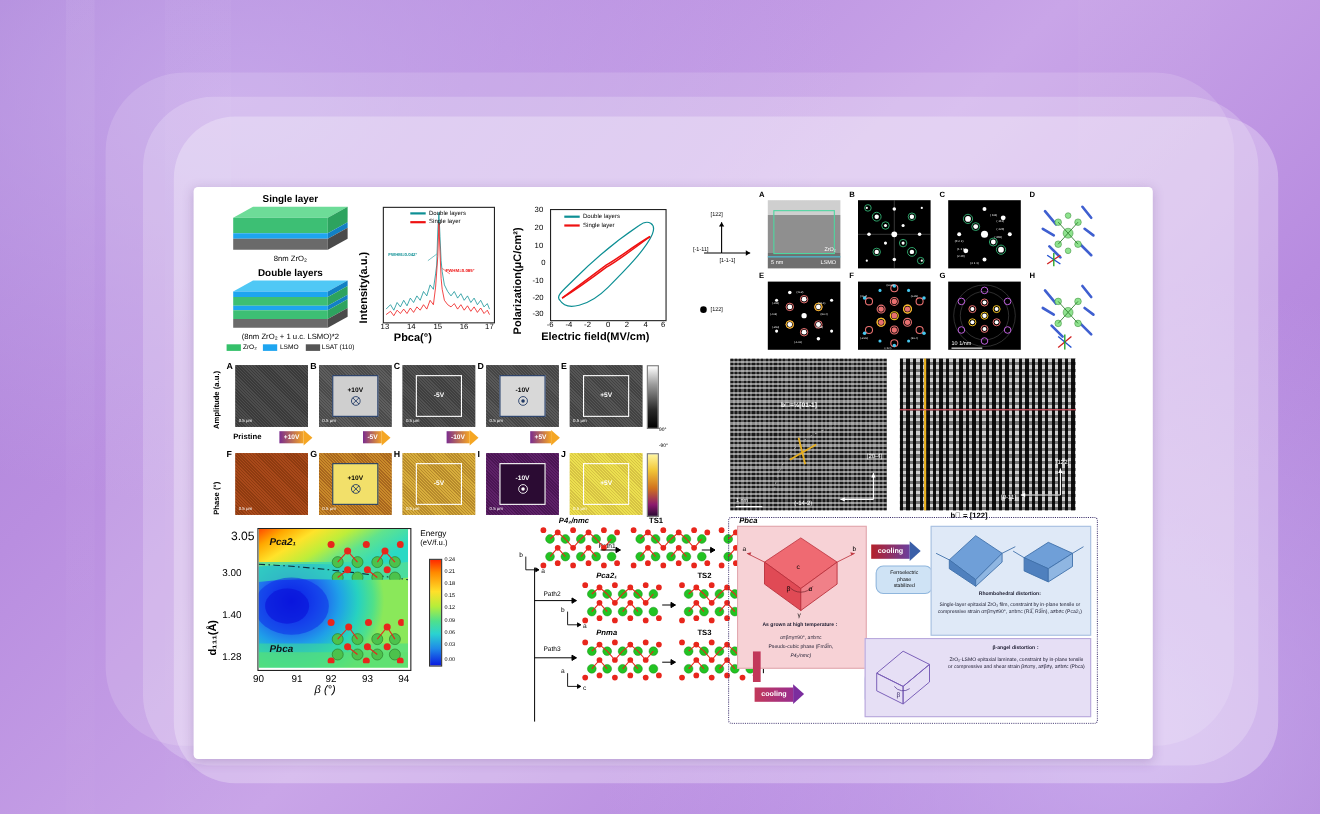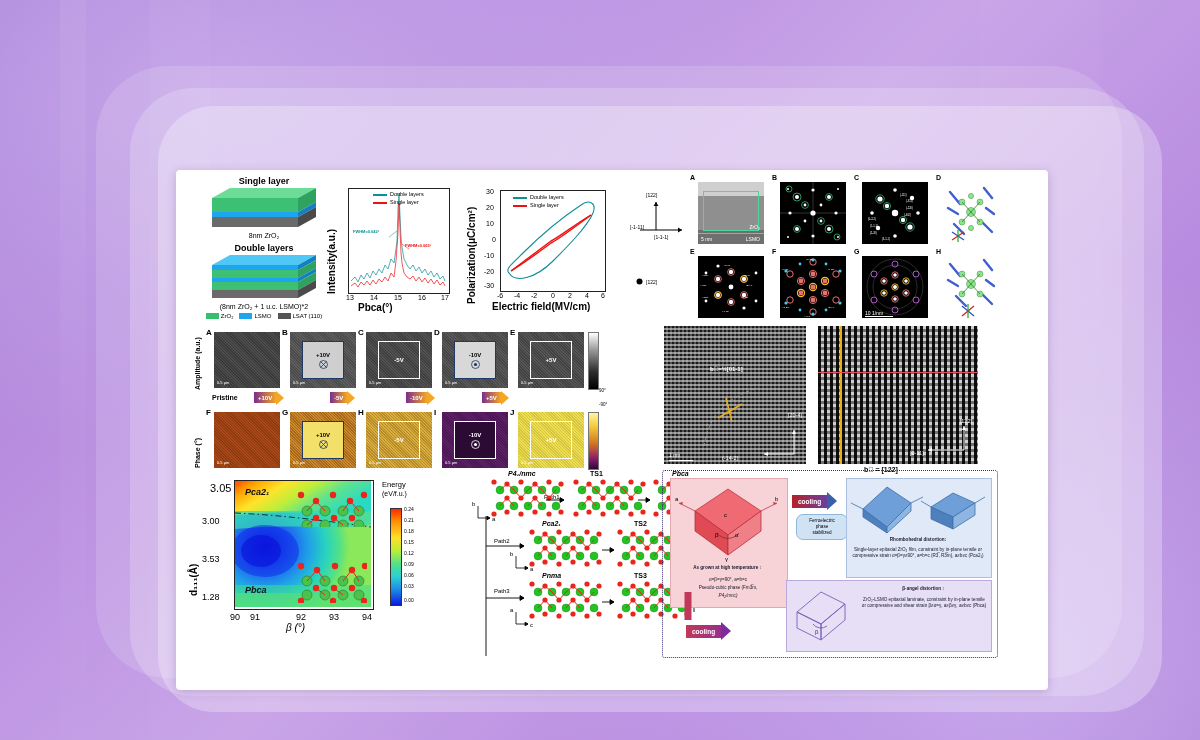--- a/index.html
+++ b/index.html
@@ -334,21 +334,21 @@
     <div style="position:absolute;left:398px;top:84px;width:9px;height:56px;background:linear-gradient(180deg,#fff6a0,#f2c83a 25%,#d1731e 55%,#8b1a6e 82%,#2b0b33);border:.5px solid #777;"></div>
     <div style="position:absolute;left:409px;top:60px;font-size:4.5px;">90°</div>
     <div style="position:absolute;left:409px;top:74px;font-size:4.5px;">-90°</div>
   </div>
 
   <div class="panel" id="p-contour">
     <div class="axis-y-label" style="left:2px;top:126px;font-size:10px;">d₁₁₁(Å)</div>
 
     <div class="tick" style="left:24px;top:12px;font-size:11px;">3.05</div>
     <div class="tick" style="left:16px;top:46px;font-size:9px;">3.00</div>
-    <div class="tick" style="left:16px;top:84px;font-size:9px;">3.53</div>
+    <div class="tick" style="left:16px;top:84px;font-size:9px;">1.40</div>
     <div class="tick" style="left:16px;top:122px;font-size:9px;">1.28</div>
 
     <div style="position:absolute;left:48px;top:10px;width:138px;height:128px;border:1px solid #222;overflow:hidden;">
       <svg width="136" height="126" viewBox="0 0 136 126">
         <defs>
           <radialGradient id="gB" cx="22%" cy="52%" r="62%">
             <stop offset="0%" stop-color="#0a0ae0"></stop>
             <stop offset="28%" stop-color="#1f57f0"></stop>
             <stop offset="52%" stop-color="#1fa0e8"></stop>
             <stop offset="72%" stop-color="#27d2c0"></stop>
@@ -431,21 +431,21 @@
             <line x1="55" y1="9" x2="46" y2="20"></line>
               <line x1="55" y1="9" x2="62" y2="20"></line>
             <line x1="19" y1="27" x2="28" y2="34"></line>
               <line x1="37" y1="27" x2="46" y2="34"></line>
           </g>
         </g>
       </svg>
     </div>
 
     <div class="tick" style="left:44px;top:142px;font-size:9px;">90</div>
-    <div class="tick" style="left:64px;top:142px;font-size:9px;">91</div>
+    <div class="tick" style="left:79px;top:142px;font-size:9px;">91</div>
     <div class="tick" style="left:110px;top:142px;font-size:9px;text-align:right;">92</div>
     <div class="tick" style="left:143px;top:142px;font-size:9px;">93</div>
     <div class="tick" style="left:176px;top:142px;font-size:9px;">94</div>
     <div style="position:absolute;left:100px;top:152px;font-size:10px;font-style:italic;">β (°)</div>
 
     <div style="position:absolute;left:196px;top:10px;font-size:7.5px;">Energy</div>
     <div style="position:absolute;left:196px;top:20px;font-size:7px;">(eV/f.u.)</div>
     <div style="position:absolute;left:204px;top:38px;width:10px;height:96px;border:.5px solid #333;
       background:linear-gradient(180deg,#ff2a00,#ff8a00 12%,#ffe02a 30%,#b6ee3a 44%,#4ee08c 58%,#2ad3d0 70%,#1f8ae8 84%,#0a1ae0);"></div>
     <div style="position:absolute;left:218px;top:36px;font-size:5px;">0.24</div>

